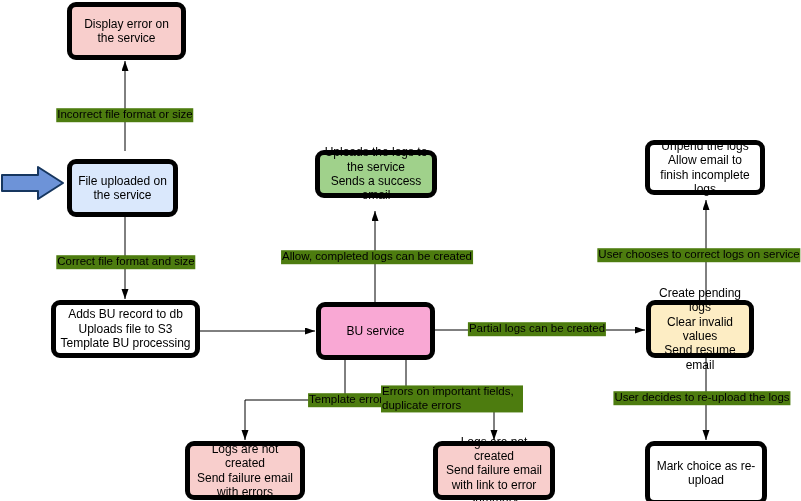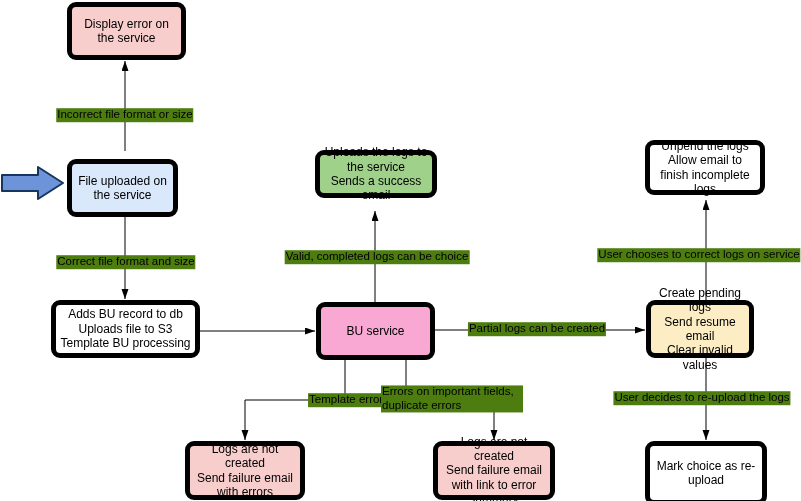--- a/index.html
+++ b/index.html
@@ -42,21 +42,21 @@
       <polyline points="345,360 345,400 245,400 245,440" marker-end="url(#ah)"></polyline>
       <polyline points="406,360 406,400 494,400 494,440" marker-end="url(#ah)"></polyline>
       <line x1="706" y1="300" x2="706" y2="200" marker-end="url(#ah)"></line>
       <line x1="706" y1="358" x2="706" y2="440" marker-end="url(#ah)"></line>
     </g>
     <polygon points="2,175 38,175 38,167 63,183 38,199 38,191 2,191" stroke-width="2" stroke-linejoin="round" fill="#6d93d8" stroke="#16365f"></polygon>
   </svg>
 
   <div class="elabel" style="left:125px;top:115px;">Incorrect file format or size</div>
   <div class="elabel" style="left:126px;top:262px;">Correct file format and size</div>
-  <div class="elabel" style="left:377px;top:257px;">Valid, completed logs can be choice</div>
+  <div class="elabel" style="left:377px;top:257px;">Allow, completed logs can be created</div>
   <div class="elabel" style="left:537px;top:329px;">Partial logs can be created</div>
   <div class="elabel" style="left:330px;top:400px;margin-left:19px;">Template errors</div>
   <div class="elabel wrap" style="left:452px;top:399px;">Errors on important fields, duplicate errors</div>
   <div class="elabel" style="left:699px;top:255px;">User chooses to correct logs on service</div>
   <div class="elabel" style="left:702px;top:398px;">User decides to re-upload the logs</div>
 
   <div class="node" style="left: 67px; top: 2px; width: 119px; height: 58px; background-color: rgb(248, 206, 204);">
     <div class="nl">Display error on the service</div>
   </div>
 
@@ -84,22 +84,22 @@
     <div class="nl">Send failure email with errors</div>
   </div>
 
   <div class="node" style="left: 433px; top: 441px; width: 122px; height: 59px; background-color: rgb(248, 206, 204);">
     <div class="nl">Logs are not created</div>
     <div class="nl">Send failure email with link to error summary</div>
   </div>
 
   <div class="node" style="left: 646px; top: 300px; width: 108px; height: 58px; background-color: rgb(253, 237, 196);">
     <div class="nl">Create pending logs</div>
+    <div class="nl">Clear invalid values</div>
     <div class="nl">Send resume email</div>
-    <div class="nl">Clear invalid values</div>
   </div>
 
   <div class="node" style="left: 645px; top: 140px; width: 120px; height: 55px; background-color: rgb(255, 255, 255);">
     <div class="nl">Unpend the logs</div>
     <div class="nl">Allow email to finish incomplete logs</div>
   </div>
 
   <div class="node" style="left: 645px; top: 441px; width: 122px; height: 64px; background-color: rgb(255, 255, 255);">
     <div class="nl">Mark choice as re-upload</div>
   </div>

